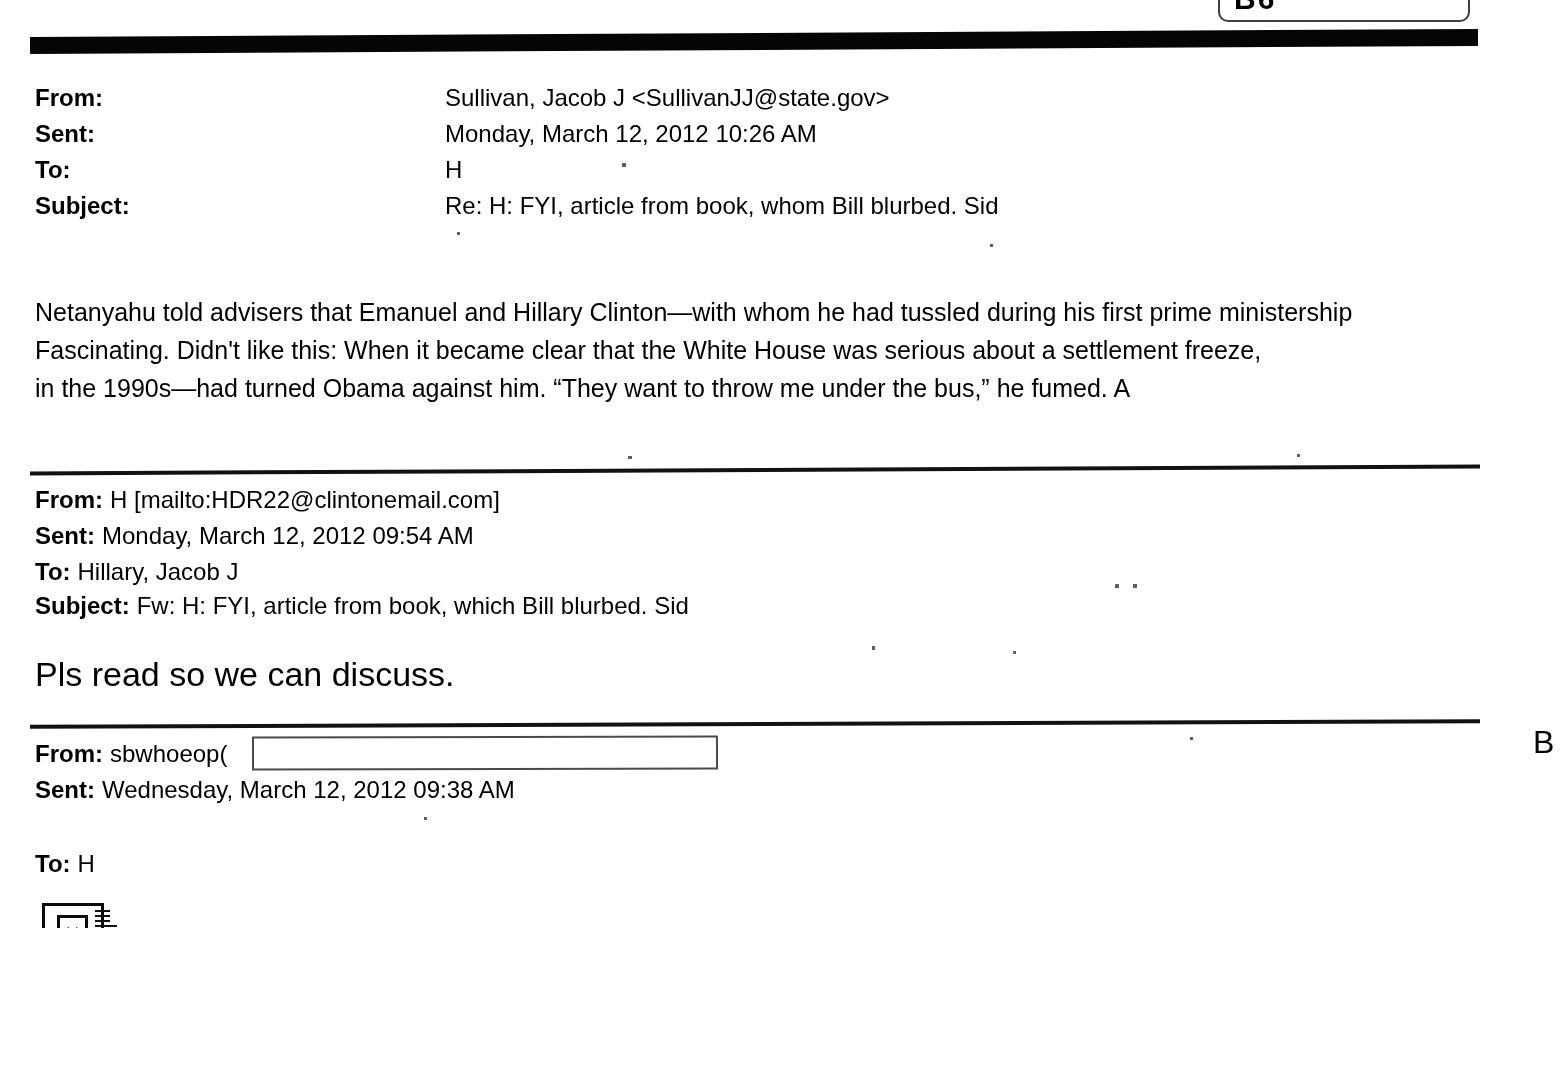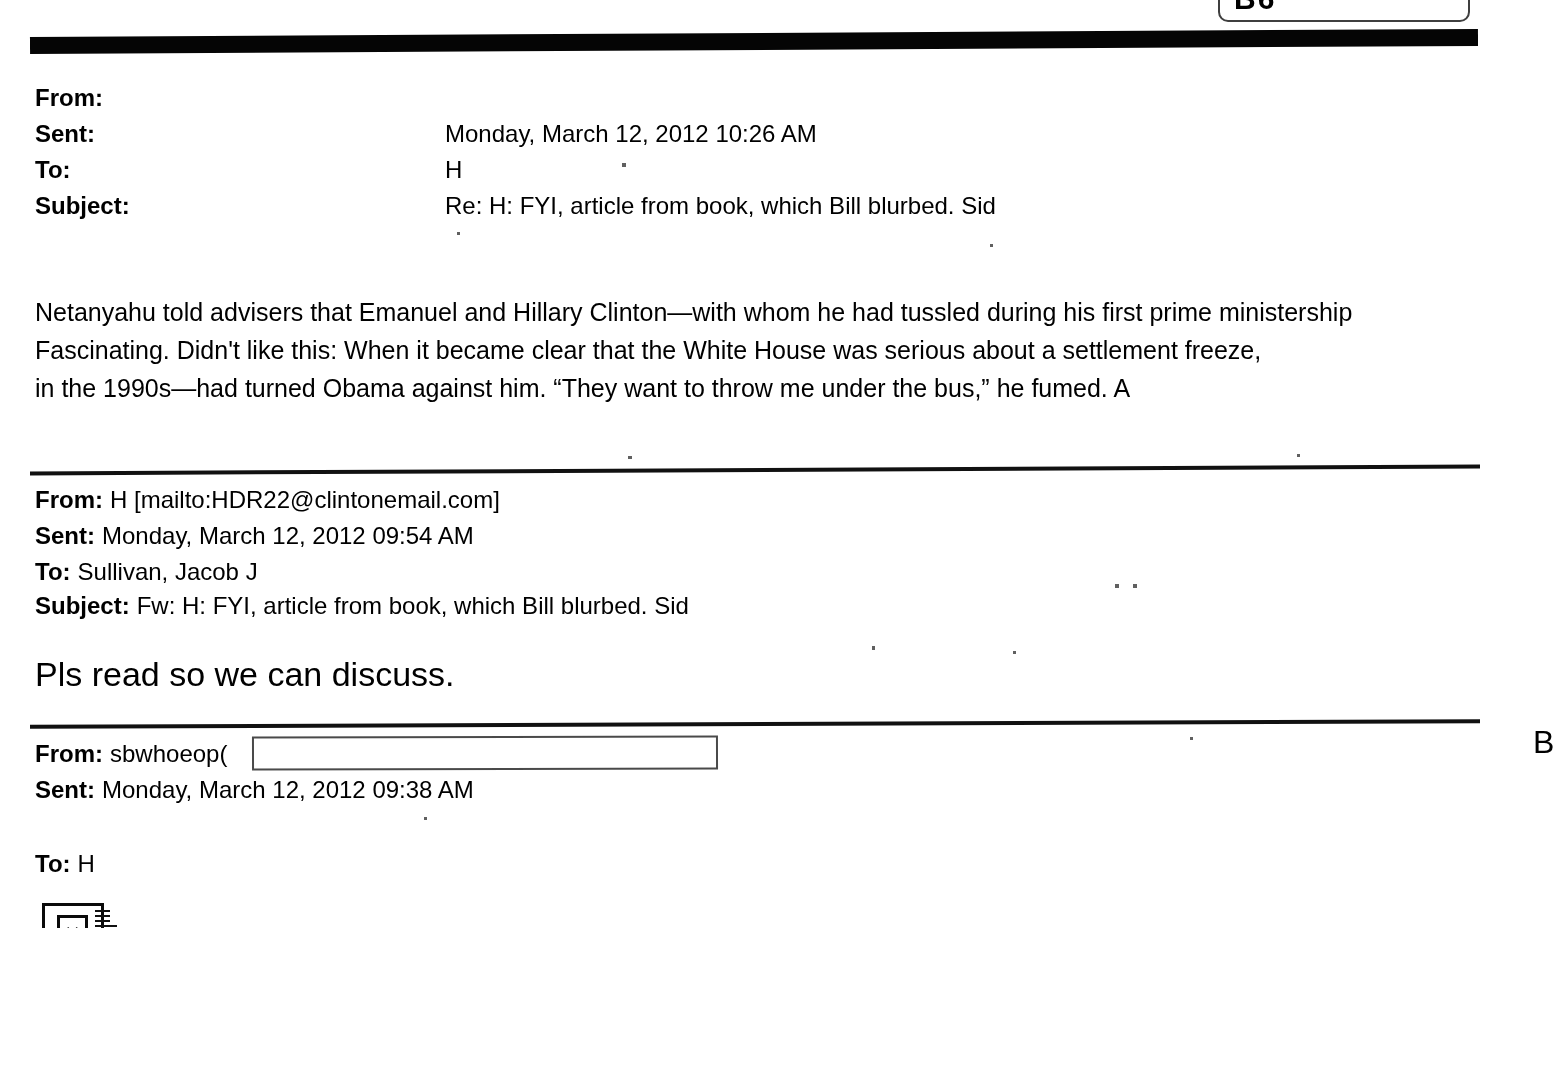--- a/index.html
+++ b/index.html
@@ -84,65 +84,66 @@
 <div class="page">
 
   <div class="b6-box">
     <span>B6</span>
   </div>
 
   <div class="top-bar"></div>
 
   <div class="hdr-row" style="top:84px">
     <span class="lbl">From:</span>
+    <span class="val">Sullivan, Jacob J &lt;SullivanJJ@state.gov&gt;</span>
   </div>
   <div class="hdr-row" style="top:120px">
     <span class="lbl">Sent:</span>
     <span class="val">Monday, March 12, 2012 10:26 AM</span>
   </div>
   <div class="hdr-row" style="top:156px">
     <span class="lbl">To:</span>
     <span class="val">H</span>
   </div>
   <div class="hdr-row" style="top:192px">
     <span class="lbl">Subject:</span>
-    <span class="val">Re: H: FYI, article from book, which Bill blurbed. Sid</span>
+    <span class="val">Re: H: FYI, article from book, whom Bill blurbed. Sid</span>
   </div>
 
   <div class="body-text">
     <div>Netanyahu told advisers that Emanuel and Hillary Clinton—with whom he had tussled during his first prime ministership</div>
     <div>Fascinating. Didn't like this: When it became clear that the White House was serious about a settlement freeze,</div>
     <div>in the 1990s—had turned Obama against him. “They want to throw me under the bus,” he fumed. A</div>
   </div>
 
   <div class="rule rule1"></div>
 
   <div class="inline-line" style="top:486px">
     <span class="lbl">From:</span><span class="val">H [mailto:HDR22@clintonemail.com]</span>
   </div>
   <div class="inline-line" style="top:522px">
     <span class="lbl">Sent:</span><span class="val">Monday, March 12, 2012 09:54 AM</span>
   </div>
   <div class="inline-line" style="top:558px">
-    <span class="lbl">To:</span><span class="val">Sullivan, Jacob J</span>
+    <span class="lbl">To:</span><span class="val">Hillary, Jacob J</span>
   </div>
   <div class="inline-line" style="top:592px">
     <span class="lbl">Subject:</span><span class="val">Fw: H: FYI, article from book, which Bill blurbed. Sid</span>
   </div>
 
   <div class="note-line">Pls read so we can discuss.</div>
 
   <div class="rule rule2"></div>
 
   <div class="inline-line" style="top:740px">
     <span class="lbl">From:</span><span class="val">sbwhoeop(</span>
   </div>
   <div class="redaction-box"></div>
   <div class="inline-line" style="top:776px">
-    <span class="lbl">Sent:</span><span class="val">Monday, March 12, 2012 09:38 AM</span>
+    <span class="lbl">Sent:</span><span class="val">Wednesday, March 12, 2012 09:38 AM</span>
   </div>
   <div class="inline-line" style="top:850px">
     <span class="lbl">To:</span><span class="val">H</span>
   </div>
 
   <div class="margin-b">B</div>
 
   <div class="broken-img">
     <div class="outer"></div>
     <div class="inner">

